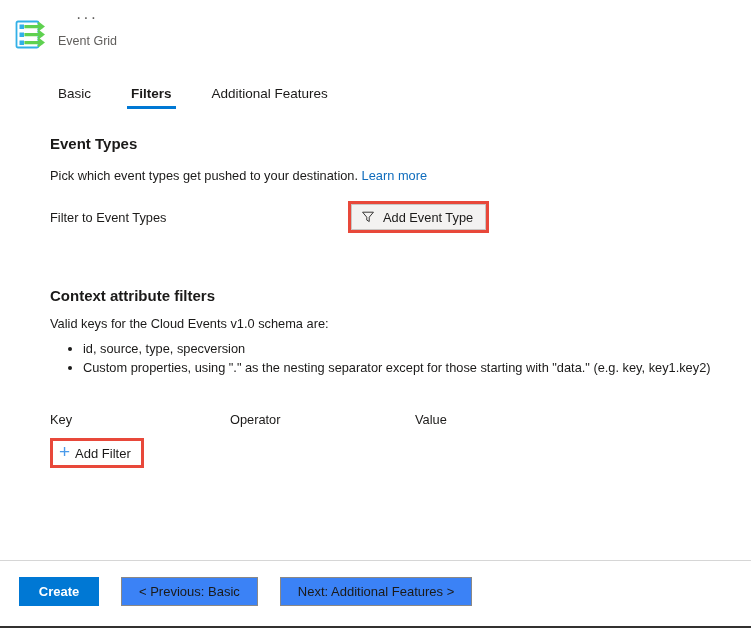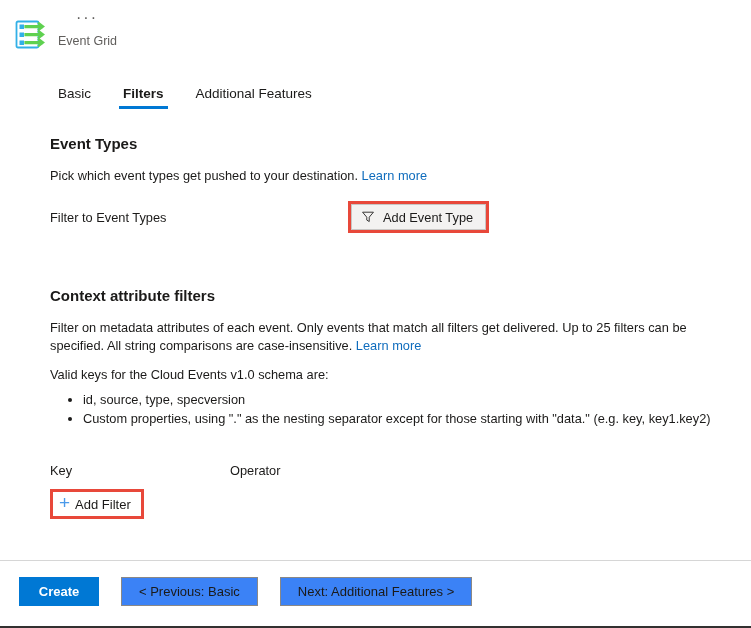--- a/index.html
+++ b/index.html
@@ -67,21 +67,21 @@
     font-size: 12.5px;
     color: #605e5c;
     margin-top: 3px;
     line-height: 16px;
   }
 
   
   .tabs {
     display: flex;
     margin: 30px 0 3px 46px;
-    gap: 8px;
+    gap: 16px;
   }
 
   .tab {
     font-size: 13.5px;
     color: #1b1a19;
     padding: 4px 12px 8px 12px;
     position: relative;
     cursor: pointer;
     white-space: nowrap;
   }
@@ -314,35 +314,32 @@
             <path d="M1.8 2.5 h12.4 L9.4 8.2 v5.0 l-2.8 -1.7 v-3.3 z" fill="none" stroke="#323130" stroke-width="1.1" stroke-linejoin="round"></path>
           </svg>
         </span>
         <span>Add Event Type</span>
       </button>
     </div>
   </div>
 
   <div class="section-heading" style="margin-top:54px;">Context attribute filters</div>
 
-  <div class="para">
-    <span>Filter on metadata attributes of each event. Only events that match all filters get delivered. Up to 25 filters can be specified. All string comparisons are case-insensitive.</span>
-    <a class="link">Learn more</a>
-  </div>
 
   <div class="para para-tight">Valid keys for the Cloud Events v1.0 schema are:</div>
 
   <ul class="bullets">
     <li>id, source, type, specversion</li>
     <li>Custom properties, using "." as the nesting separator except for those starting with "data." (e.g. key, key1.key2)</li>
   </ul>
 
   <div class="kv-header">
     <div class="col-key">Key</div>
     <div class="col-op">Operator</div>
+    <div class="col-val">Value</div>
   </div>
 
   <div class="addfilter-wrap">
     <span class="highlight-box">
       <button class="link-button">
         <span class="plus-icon">+</span>
         <span>Add Filter</span>
       </button>
     </span>
   </div>

